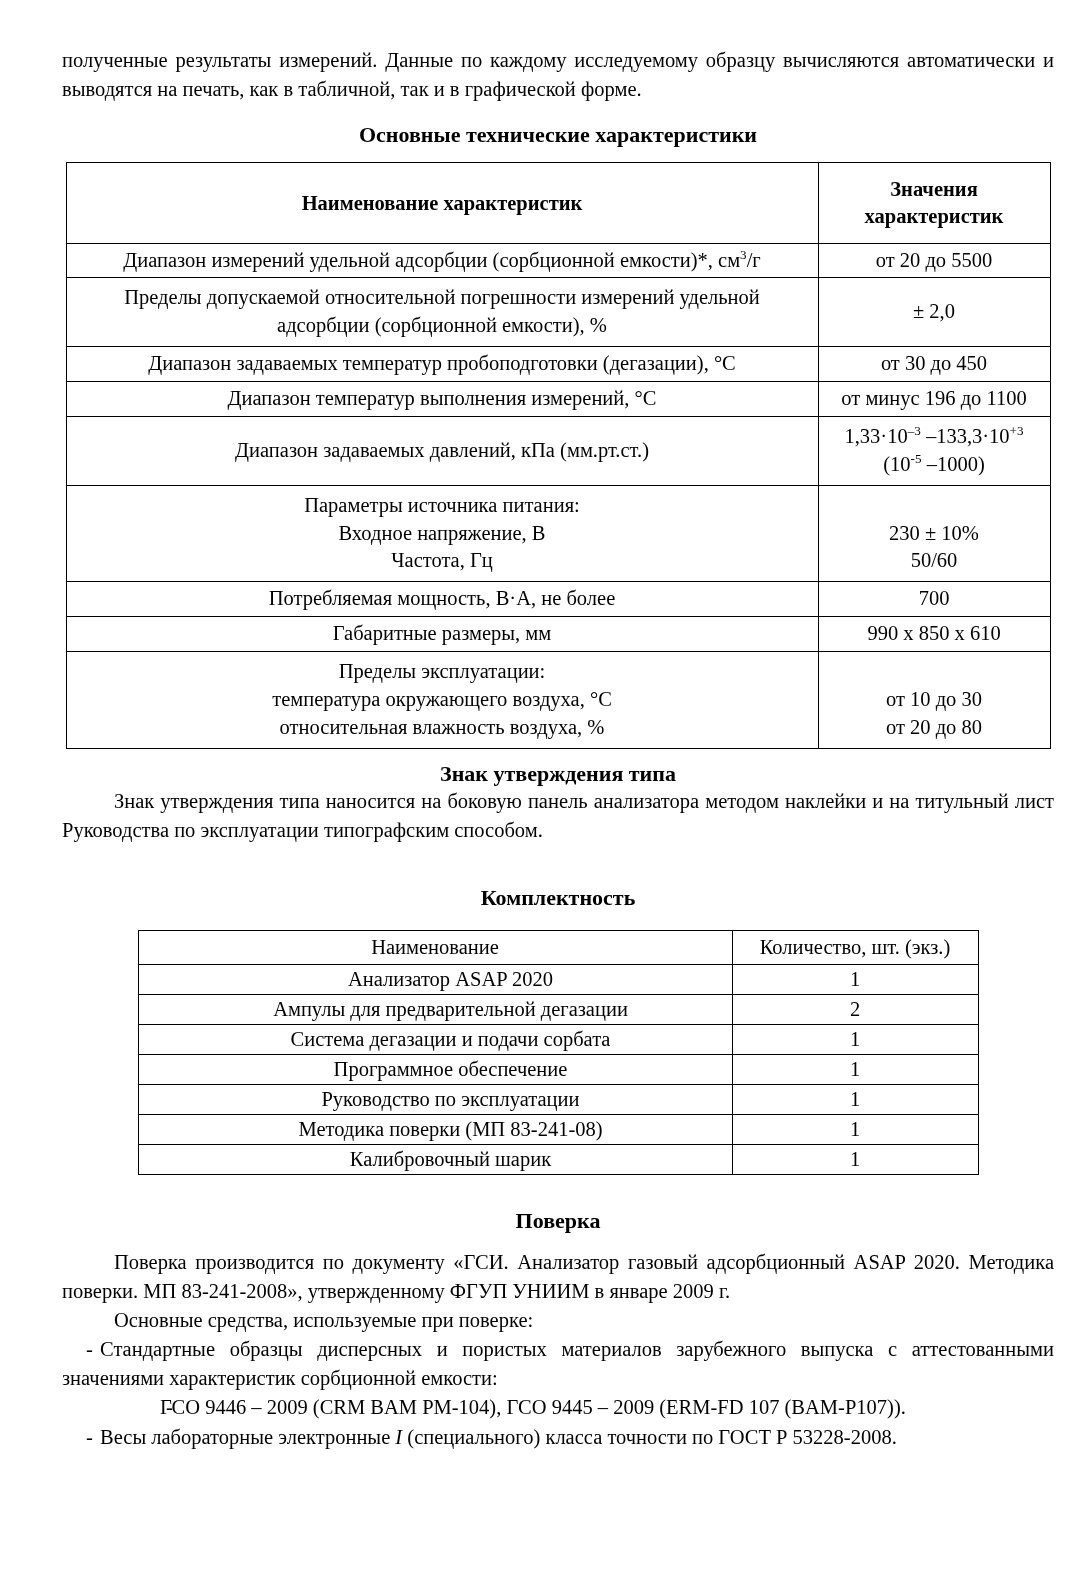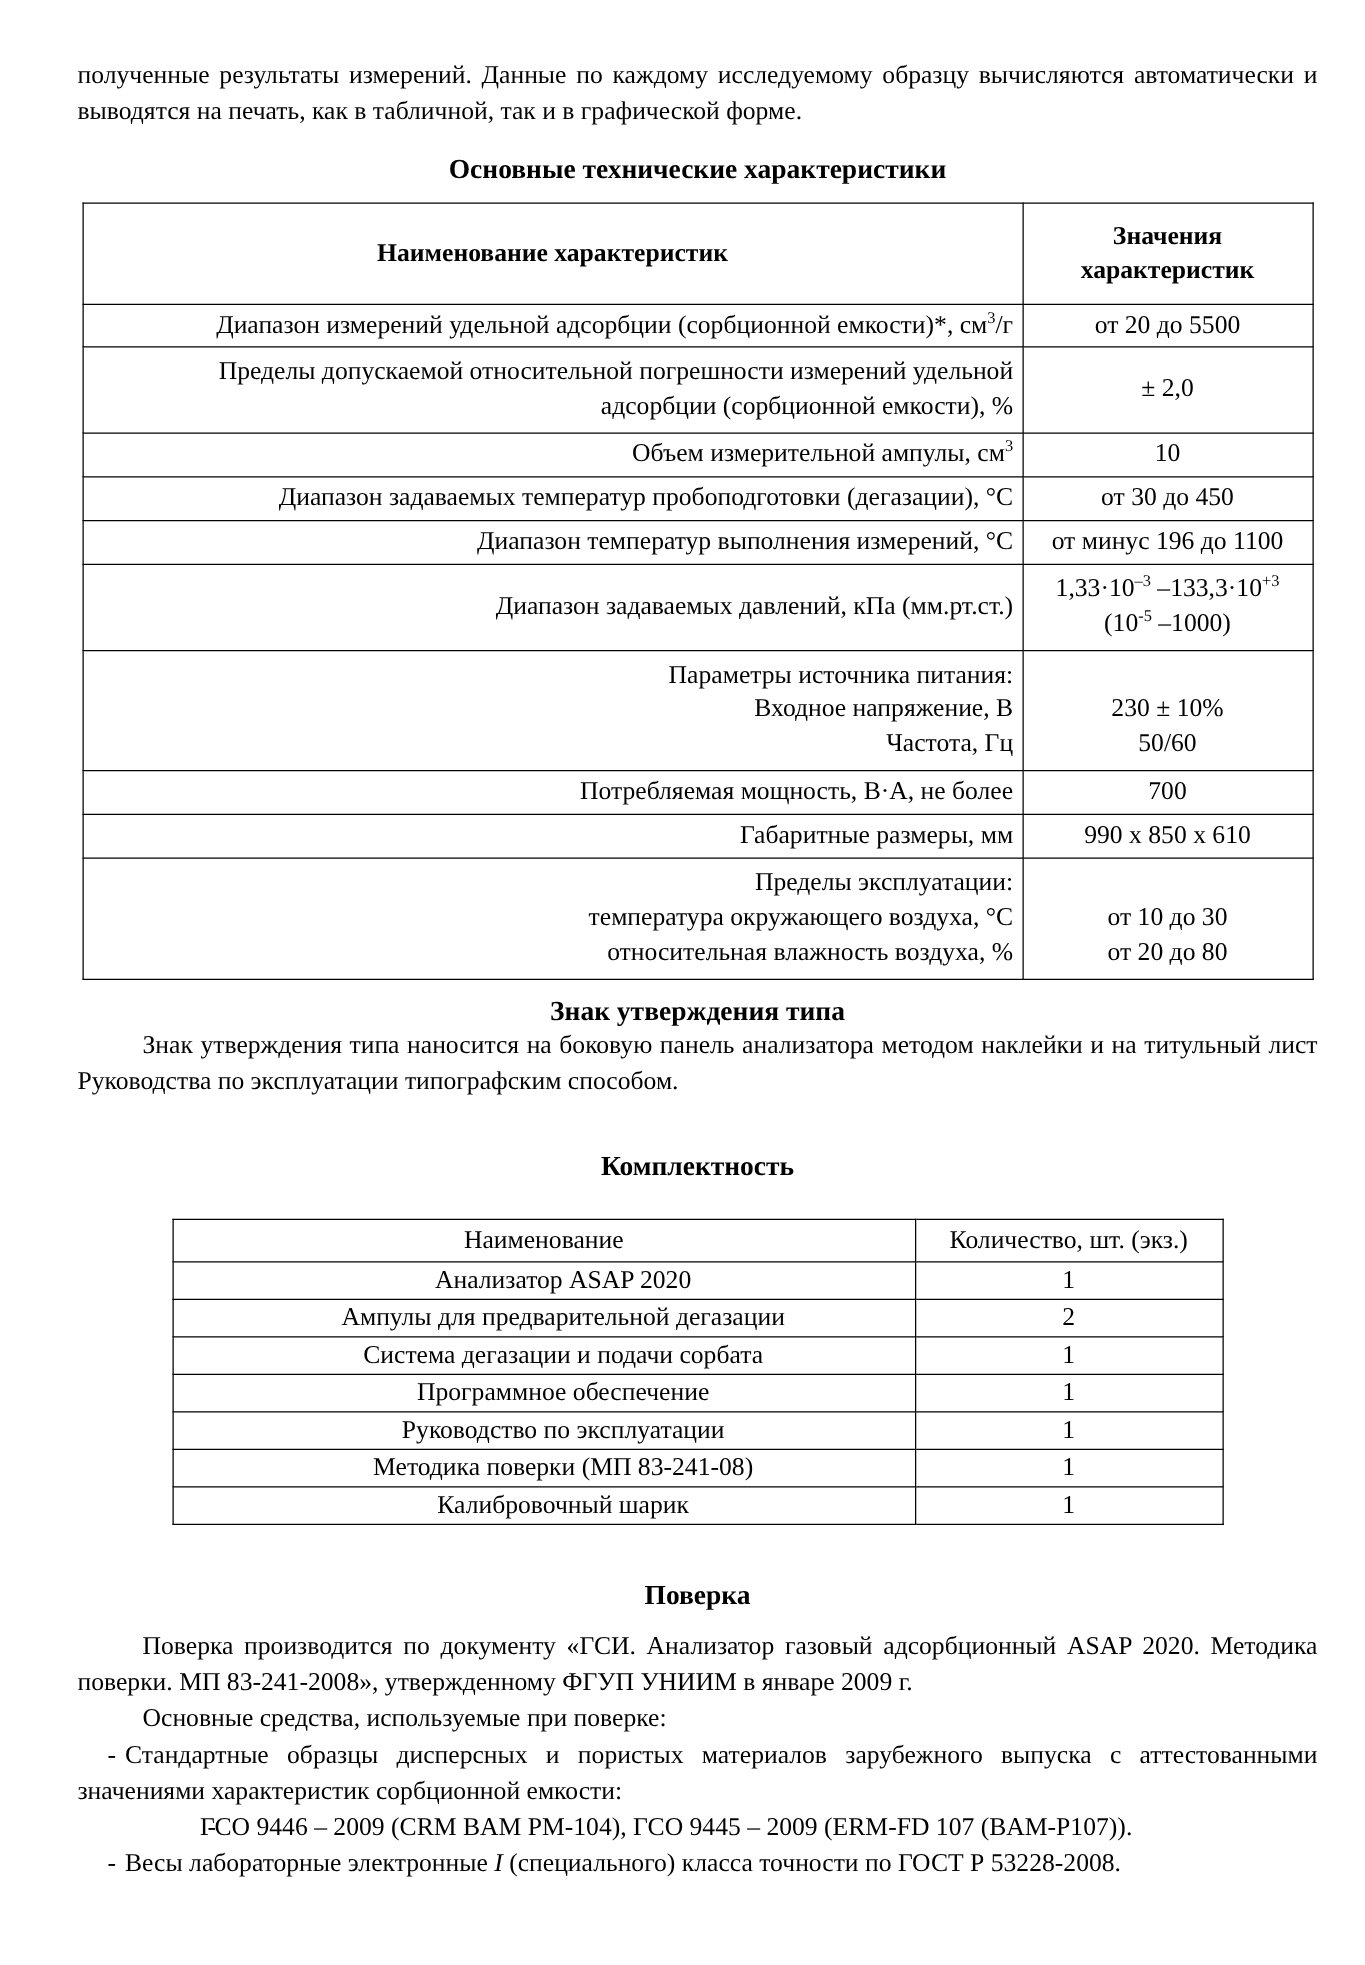--- a/index.html
+++ b/index.html
@@ -62,28 +62,28 @@
   }
   #tbl-main .c-name  { width: 752px; }
   #tbl-main .c-value { width: 232px; text-align: center; }
   #tbl-main thead td {
     text-align: center;
     font-weight: bold;
     padding-top: 13px;
     padding-bottom: 13px;
     line-height: 1.3;
   }
-  #tbl-main td.namecell { text-align: right; line-height: 1.36; }
+  #tbl-main td.namecell { text-align: center; line-height: 1.36; }
   #tbl-main td.valcell  { text-align: center; line-height: 1.36; }
   #tbl-main td.tall     { padding-top: 6px; padding-bottom: 6px; }
 
   
   #tbl-kit {
     width: 840px;
-    margin: 15px auto;
+    margin: 5px auto;
     table-layout: fixed;
   }
   #tbl-kit .k-name { width: 594px; }
   #tbl-kit .k-qty  { width: 246px; text-align: center; }
   #tbl-kit thead td { text-align: center; padding-top: 5px; padding-bottom: 5px; }
   #tbl-kit tbody td.kname { text-align: center; padding-left: 38px; }
   #tbl-kit tbody td.kqty  { text-align: center; }
 
   
   .footnote {
@@ -166,24 +166,20 @@
       </tr>
 
       <tr>
         <td class="namecell tall">
           <span>Пределы допускаемой относительной погрешности измерений удельной</span><br>
           <span>адсорбции (сорбционной емкости), %</span>
         </td>
         <td class="valcell">± 2,0</td>
       </tr>
 
-      <tr>
-        <td class="namecell"><span>Объем измерительной ампулы, см</span><sup>3</sup></td>
-        <td class="valcell">10</td>
-      </tr>
 
       <tr>
         <td class="namecell">Диапазон задаваемых температур пробоподготовки (дегазации), °С</td>
         <td class="valcell">от 30 до 450</td>
       </tr>
 
       <tr>
         <td class="namecell">Диапазон температур выполнения измерений, °С</td>
         <td class="valcell">от минус 196 до 1100</td>
       </tr>

